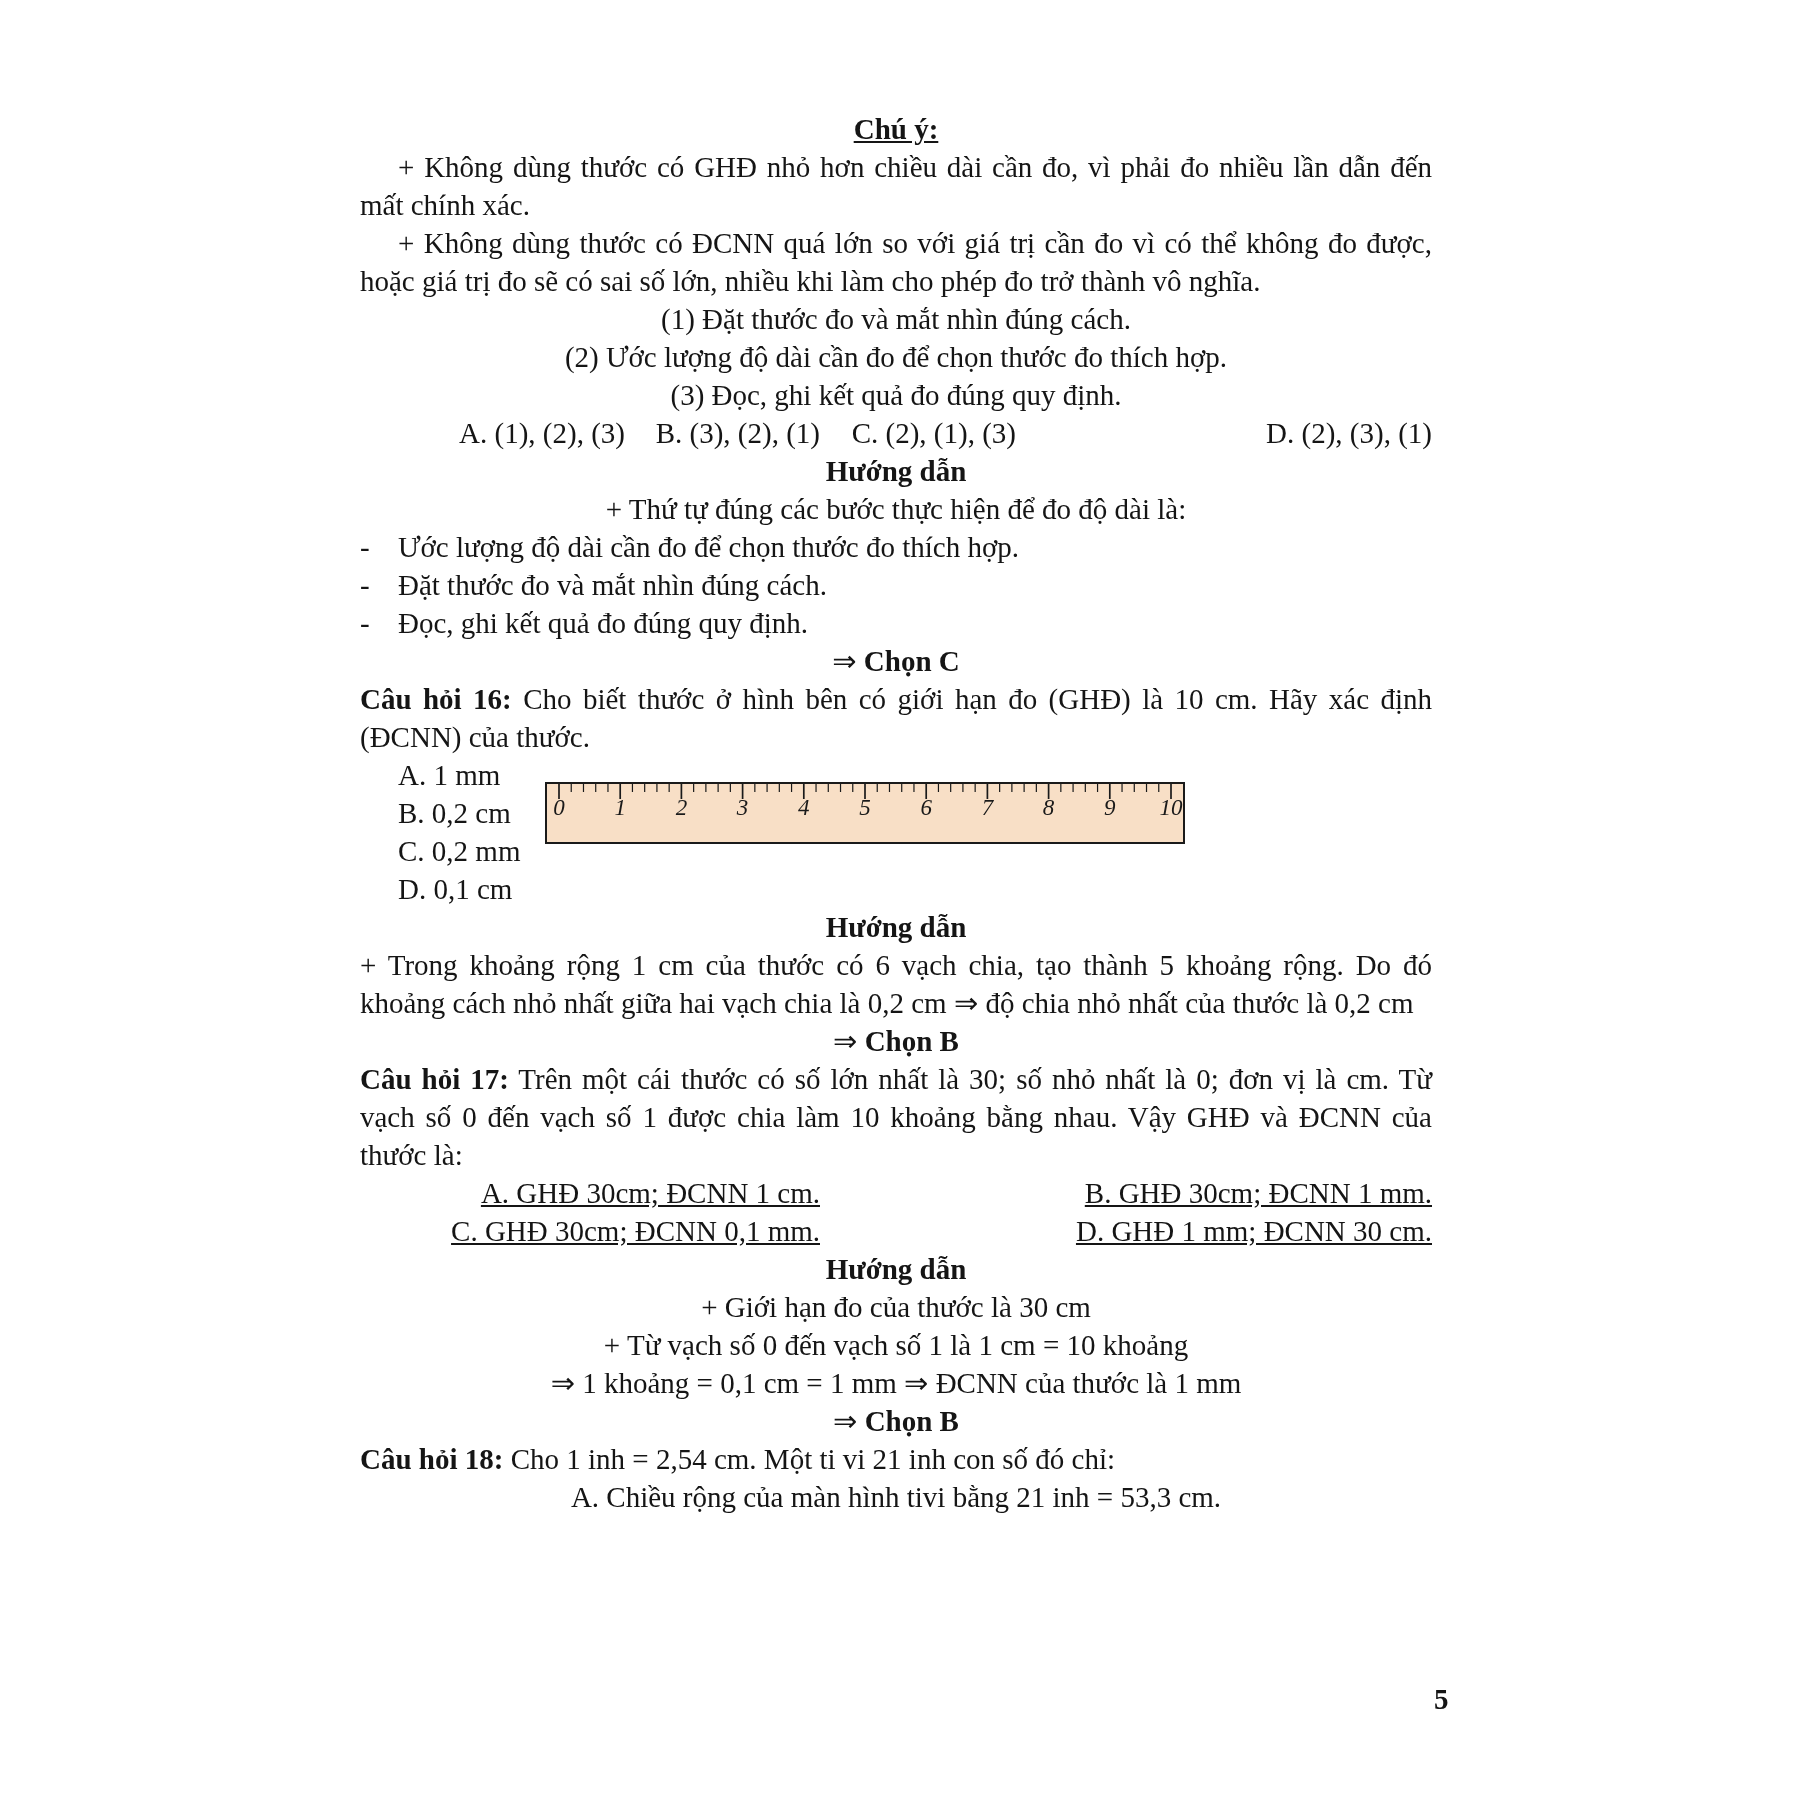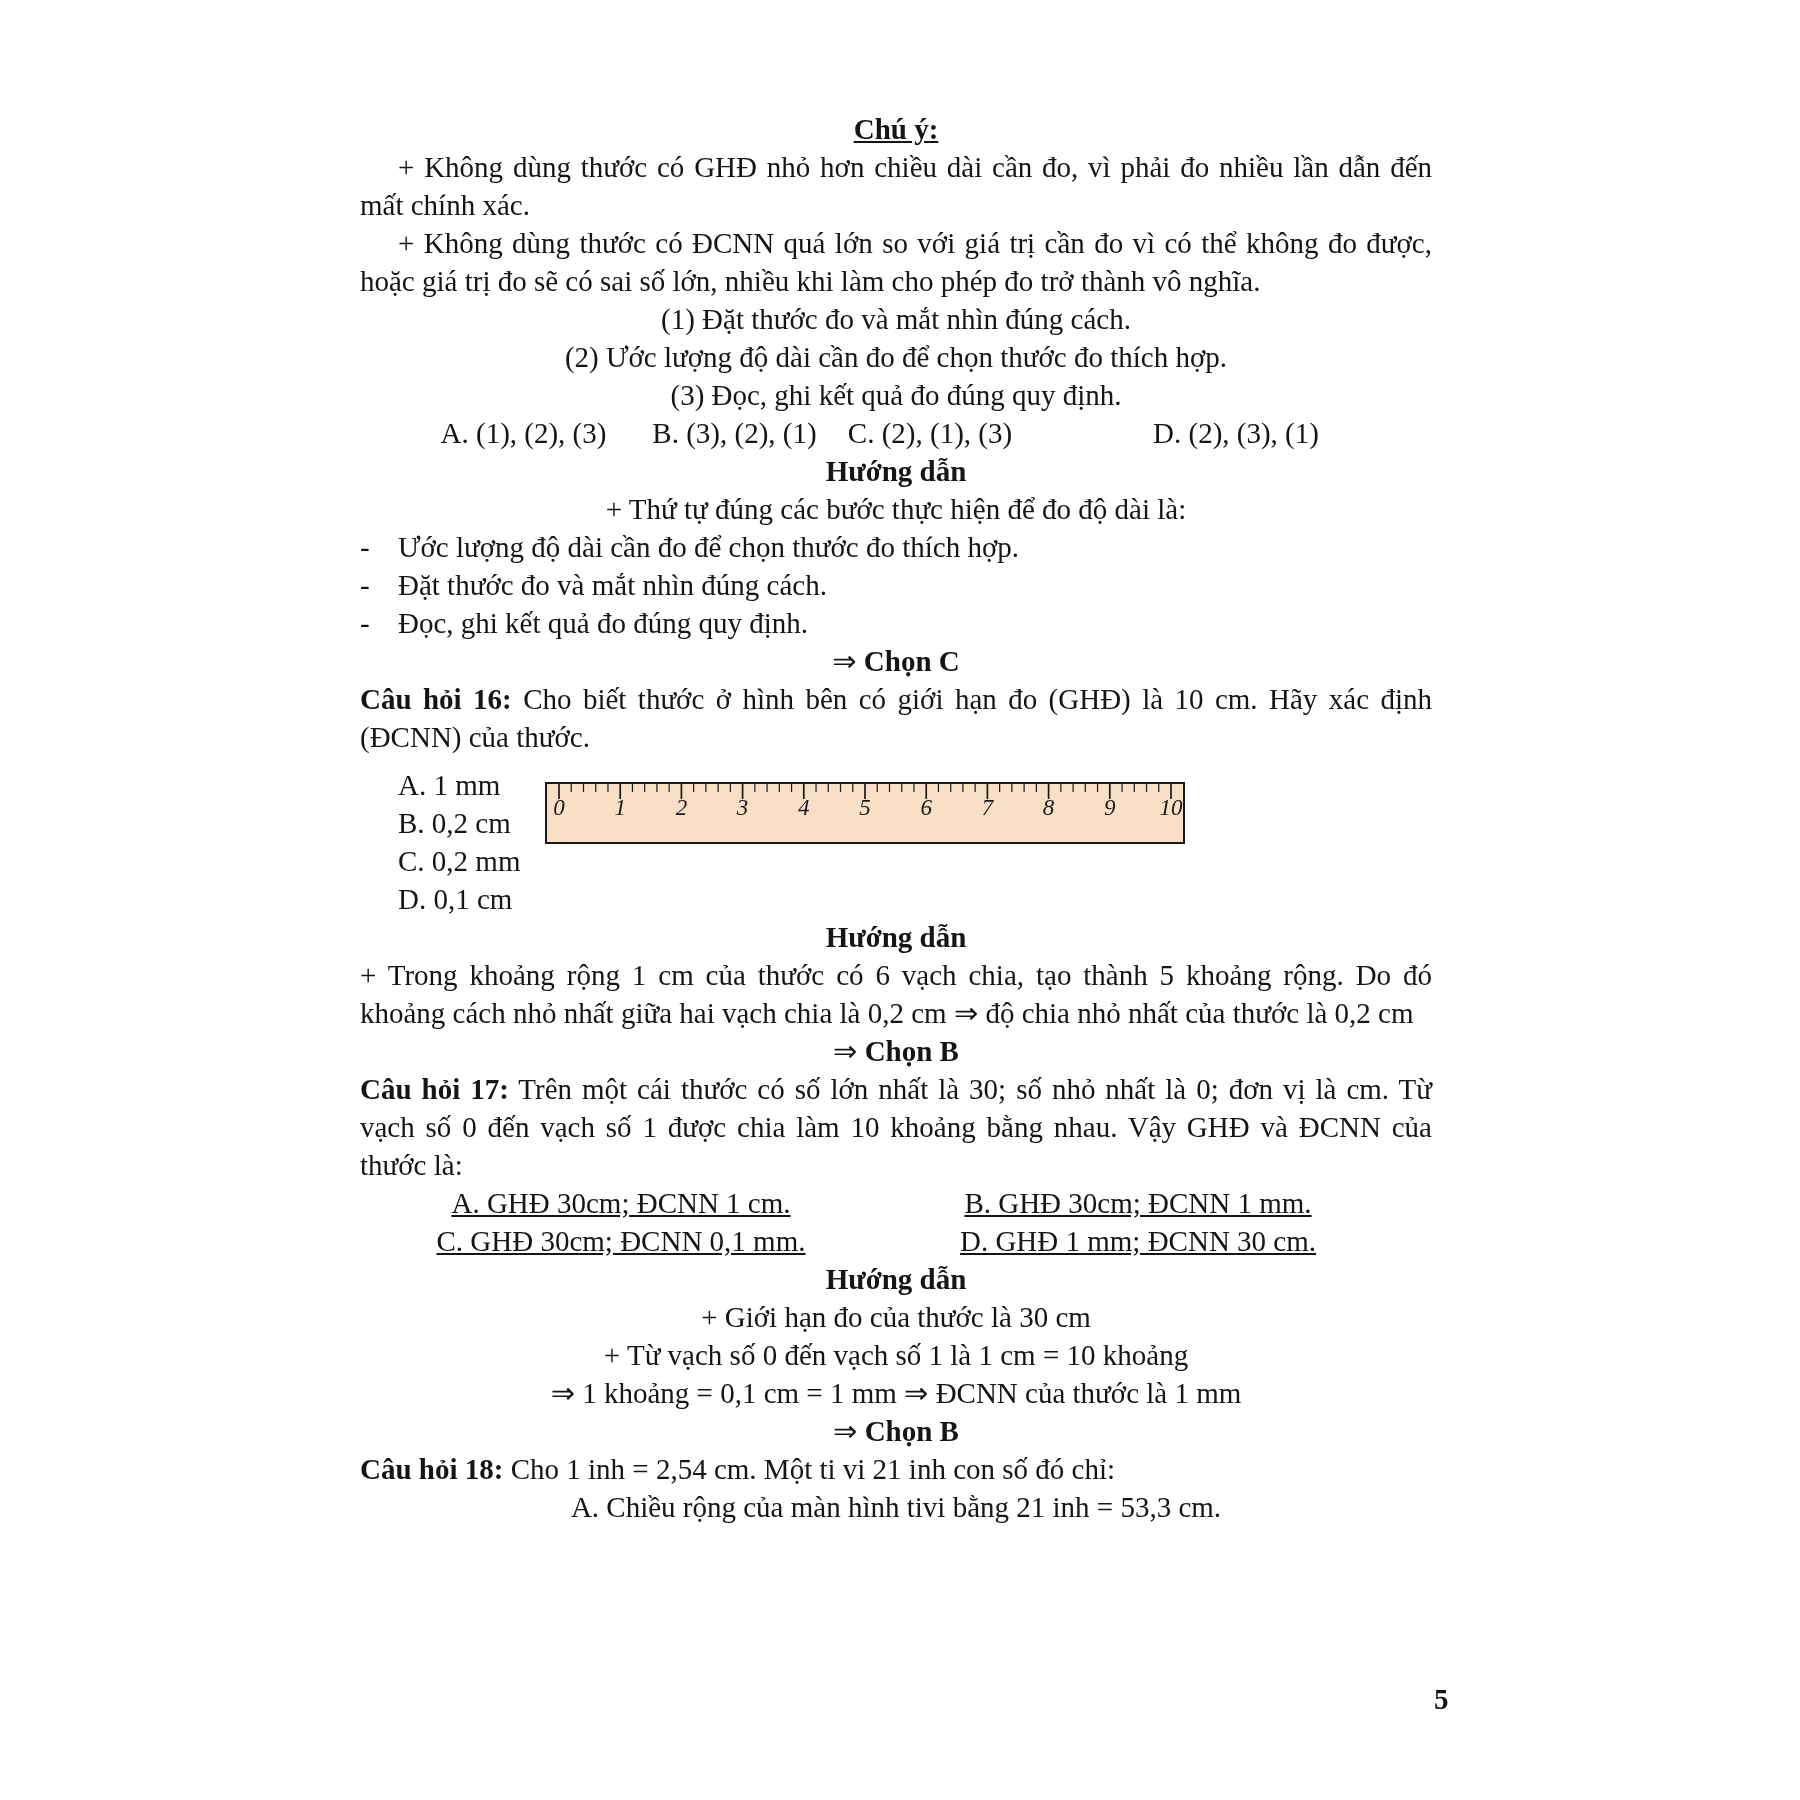--- a/index.html
+++ b/index.html
@@ -16,26 +16,26 @@
   .content { position: absolute; left: 360px; top: 110px; width: 1072px; }
   p.para { margin: 0; text-align: justify; }
   p.left { text-align: center; }
   .ml { margin-left: 38px; }
   .indent { text-indent: 38px; }
   b { font-weight: bold; }
   .u { text-decoration: underline; }
   .guide-heading { margin: 0; text-align: center; font-weight: bold; }
   .opts4 { display: grid; grid-template-columns: 227px 195px 196px auto; margin-left: 38px; }
   .opts2 { display: grid; grid-template-columns: 422px auto; margin-left: 38px; text-decoration: underline; }
-  .opts4 span, .opts2 span { text-align: center; margin-left: 24px; }
+  .opts4 span, .opts2 span { text-align: right; margin-left: 24px; }
   .dashline { display: flex; margin: 0; }
   .dash { width: 38px; flex: 0 0 auto; }
   .dashtext { flex: 1 1 auto; text-align: left; }
   .q16row { display: flex; align-items: flex-start; }
-  .q16opts { margin-left: 38px; width: 147px; flex: 0 0 auto; margin-top: 10px; }
+  .q16opts { margin-left: 38px; width: 147px; flex: 0 0 auto; }
   .q16opts p { margin: 0; text-align: left; }
   .rulerwrap { margin-top: 26px; flex: 0 0 auto; }
   .page-number { position: absolute; left: 1434px; top: 1680px; font-weight: bold; }
 </style>
 </head>
 <body>
 
 <div class="page">
   <div class="content">
 

